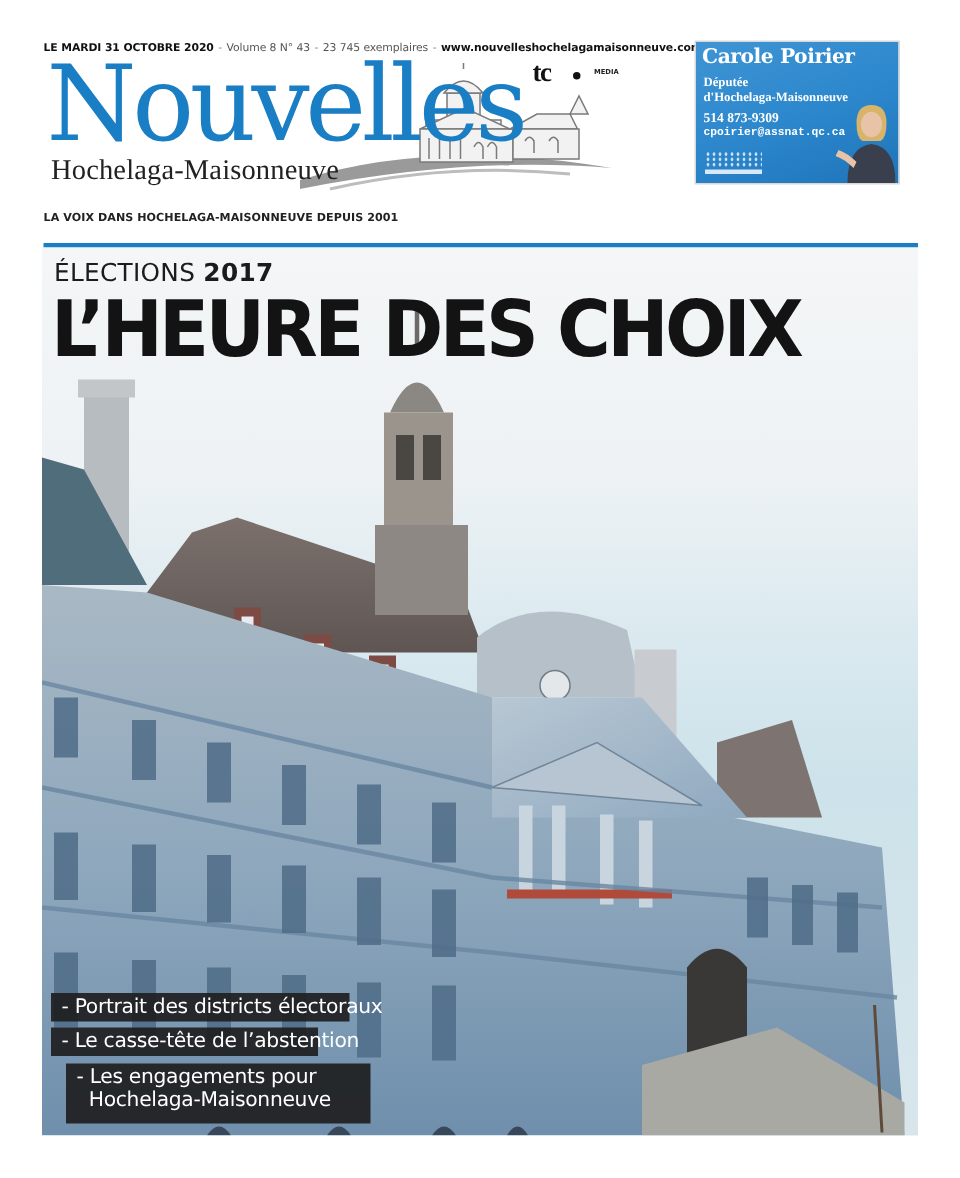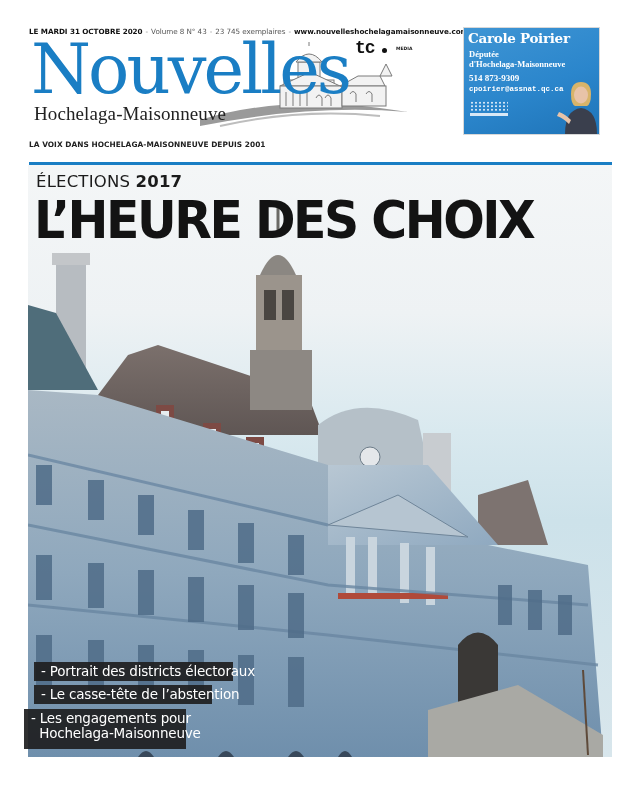--- a/index.html
+++ b/index.html
@@ -20,32 +20,32 @@
     font-size: 70px; line-height: 70px; color: #1a7ec4; letter-spacing: -3px;
     transform: scaleX(0.98); transform-origin: left top;
   }
   .masthead-sub {
     position: absolute; left: 34px; top: 103px;
     font-family: "Liberation Serif", "DejaVu Serif", serif;
     font-size: 19px; color: #222; letter-spacing: 0.1px;
   }
   .swoosh { position: absolute; left: 180px; top: 42px; width: 230px; height: 92px; }
 
-  .tc-logo { position: absolute; left: 355px; top: 38px; font-family: Liberation Mono, monospace; font-weight: bold; font-size: 18px; color: #111; letter-spacing: -1px; }
+  .tc-logo { position: absolute; left: 355px; top: 38px; font-family: Liberation Serif, serif; font-weight: bold; font-size: 18px; color: #111; letter-spacing: -1px; }
   .tc-dot { position: absolute; left: 382px; top: 48px; width: 5px; height: 5px; border-radius: 50%; background: #111; }
   .tc-media { position: absolute; left: 396px; top: 46px; font-size: 4.5px; color: #222; font-weight: bold; }
 
   .tagline {
     position: absolute; left: 29px; top: 140px;
     font-size: 7.4px; font-weight: bold; color: #222; letter-spacing: 0.05px;
   }
   .rule { position: absolute; left: 29px; top: 162px; width: 583px; height: 3px; background: #1a7ec4; }
 
   .ad {
-    position: absolute; left: 463px; top: 27px; width: 137px; height: 108px;
+    position: absolute; left: 463px; top: 27px; width: 137px; height: 96px;
     background: linear-gradient(160deg, #3f95d4 0%, #2b86cc 55%, #1f74b8 100%);
     border: 1px solid #d8d8d8; overflow: hidden;
   }
   .ad-name { position: absolute; left: 4px; top: 2px; font-family: "DejaVu Serif", serif; font-weight: bold; font-size: 13.5px; color: #fff; letter-spacing: -0.3px; white-space: nowrap; }
   .ad-role { position: absolute; left: 5px; top: 21px; font-family: "Liberation Serif", serif; font-weight: bold; font-size: 8.5px; color: #fff; line-height: 10px; }
   .ad-phone { position: absolute; left: 5px; top: 45px; font-family: "Liberation Serif", serif; font-weight: bold; font-size: 9px; color: #fff; }
   .ad-email { position: absolute; left: 5px; top: 57px; font-family: Liberation Mono, monospace; font-weight: bold; font-size: 7.5px; color: #fff; }
   .ad-dots { position: absolute; left: 6px; top: 73px; width: 38px; height: 11px;
     background-image: radial-gradient(circle, #cfe3f5 0.9px, transparent 1.1px); background-size: 4px 3.5px; }
   .ad-dots-label { position: absolute; left: 6px; top: 85px; width: 38px; height: 3px; background: #d8e8f6; }
@@ -248,16 +248,16 @@
   </svg>
 </div>
 
 <div class="kicker">
   <span>ÉLECTIONS</span> <b>2017</b>
 </div>
 <div class="headline">L’HEURE DES CHOIX</div>
 
 <div class="cap" style="left:34px; top:662px; width:199px;">- Portrait des districts électoraux</div>
 <div class="cap" style="left:34px; top:685px; width:178px;">- Le casse-tête de l’abstention</div>
-<div class="cap" style="left:24px; top:709px; width:162px; height:40px;">
+<div class="cap" style="left:44px; top:709px; width:203px; height:40px;">
   <div>- Les engagements pour</div>
   <div style="white-space:pre;">  Hochelaga-Maisonneuve</div>
 </div>
 
 </body></html>

